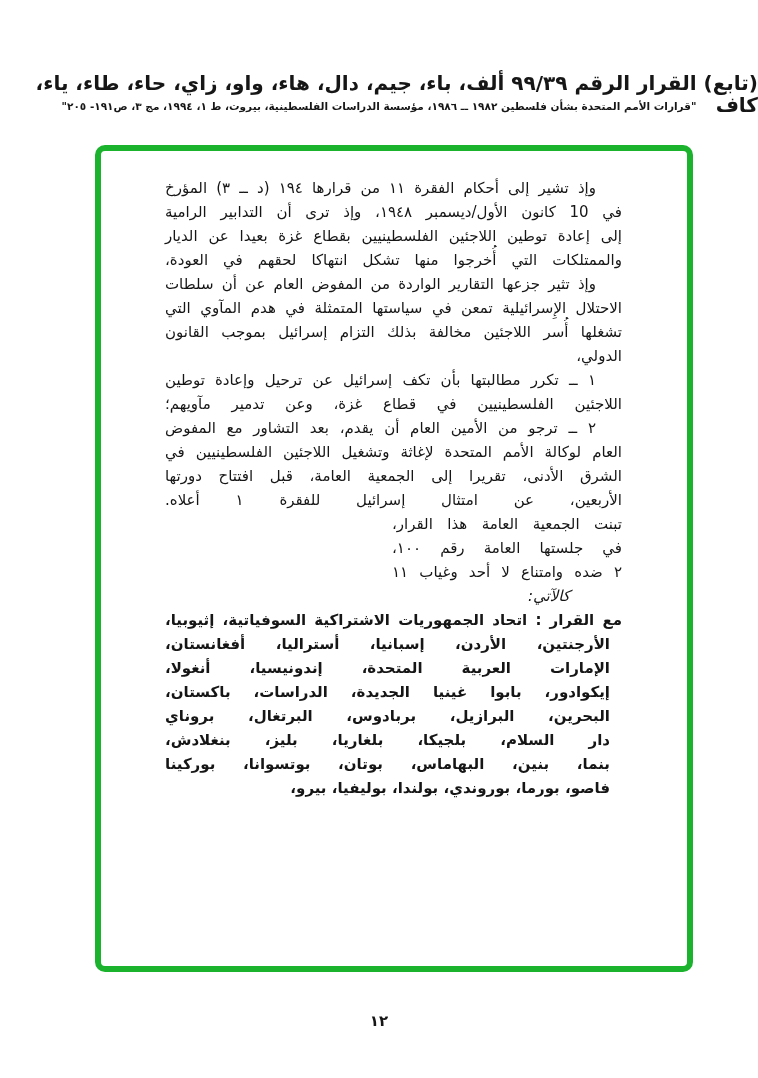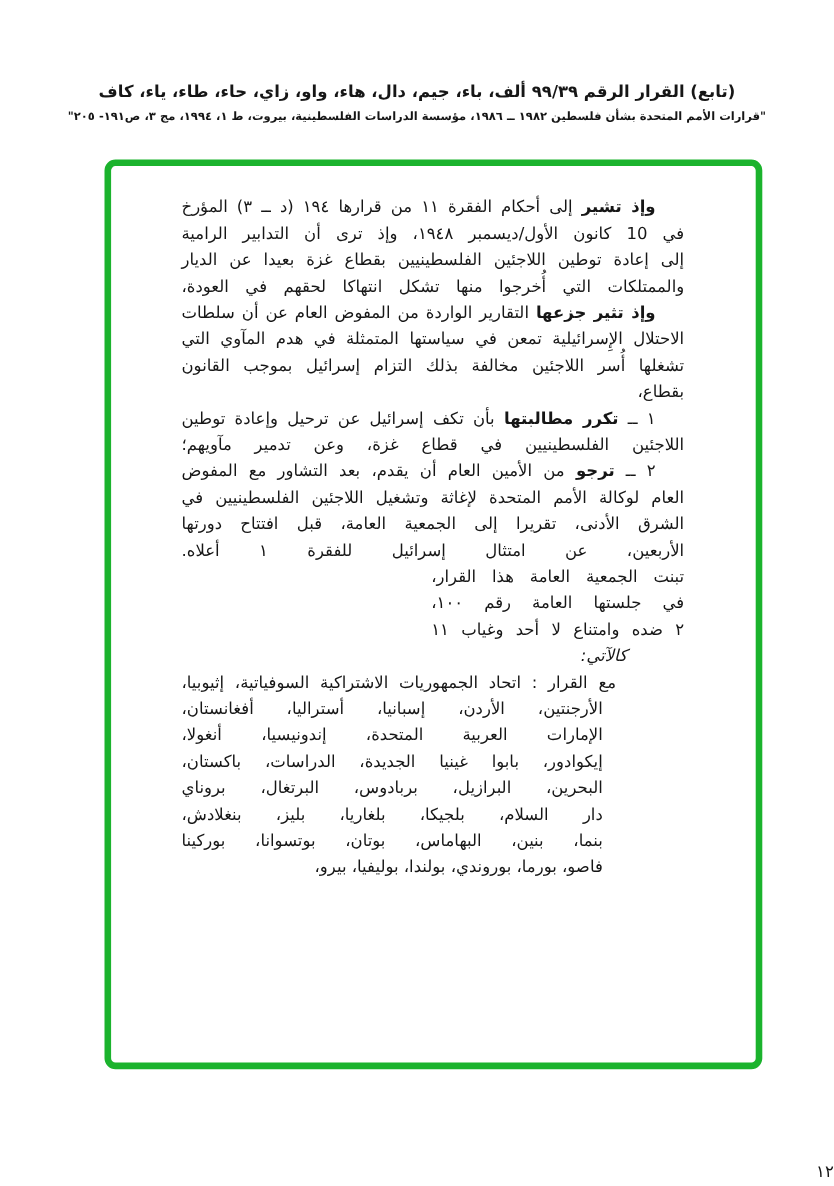--- a/index.html
+++ b/index.html
@@ -5,22 +5,22 @@
   html, body { margin: 0; padding: 0; }
   body {
     width: 758px; height: 1078px;
     background: #ffffff;
     position: relative;
     font-family: "DejaVu Sans", sans-serif;
     color: #161616;
   }
   .header-title {
     position: absolute; top: 72px; left: 0; width: 758px;
-    direction: rtl; text-align: center;
-    font-size: 15px; font-weight: bold; line-height: 22px;
+    direction: rtl; 
+    font-size: 20px; font-weight: bold; line-height: 22px;
   }
   .header-source {
     position: absolute; top: 99px; left: 0; width: 758px;
     direction: rtl; text-align: center;
     font-size: 10.5px; font-weight: bold; line-height: 15px;
   }
   .frame {
     position: absolute; left: 95px; top: 145px;
     width: 598px; height: 827px;
     box-sizing: border-box;
@@ -29,28 +29,28 @@
     background: #ffffff;
   }
   .text-col {
     position: absolute; left: 165px; top: 176px; width: 457px;
     direction: rtl;
     font-size: 15px; line-height: 24px;
   }
   .line { text-align: justify; text-align-last: justify; }
   .line.first { text-indent: 26px; }
   .line.end { text-align-last: right; }
-  .lead { font-weight: bold; }
+  .lead { font-weight: normal; }
   .note { width: 230px; }
   .note .line.end { padding-right: 52px; box-sizing: border-box; font-style: italic; }
-  .vlist { margin-right: 62px; padding-right: 12px; }
+  .vlist { padding-right: 12px; font-weight: bold; }
   .vlist .line.vfirst { text-indent: -12px; }
   .page-num {
     position: absolute; top: 1012px; left: 0; width: 758px;
-    text-align: right; font-size: 15px; font-weight: normal; margin-top: 44px;
+    text-align: center; font-size: 15px; font-weight: bold;
   }
 </style>
 </head>
 <body>
 
 <div class="header-title">(تابع) القرار الرقم ٩٩/٣٩ ألف، باء، جيم، دال، هاء، واو، زاي، حاء، طاء، ياء، كاف</div>
 <div class="header-source">"قرارات الأمم المتحدة بشأن فلسطين ١٩٨٢ ــ ١٩٨٦، مؤسسة الدراسات الفلسطينية، بيروت، ط ١، ١٩٩٤، مج ٣، ص١٩١- ٢٠٥"</div>
 
 <div class="frame"></div>
 
@@ -60,21 +60,21 @@
     <div class="line first"><b class="lead">وإذ تشير</b><span> إلى أحكام الفقرة ١١ من قرارها ١٩٤ (د ــ ٣) المؤرخ</span></div>
     <div class="line">في 10 كانون الأول/ديسمبر ١٩٤٨، وإذ ترى أن التدابير الرامية</div>
     <div class="line">إلى إعادة توطين اللاجئين الفلسطينيين بقطاع غزة بعيدا عن الديار</div>
     <div class="line">والممتلكات التي أُخرجوا منها تشكل انتهاكا لحقهم في العودة،</div>
   </section>
 
   <section>
     <div class="line first"><b class="lead">وإذ تثير جزعها</b><span> التقارير الواردة من المفوض العام عن أن سلطات</span></div>
     <div class="line">الاحتلال الإِسرائيلية تمعن في سياستها المتمثلة في هدم المآوي التي</div>
     <div class="line">تشغلها أُسر اللاجئين مخالفة بذلك التزام إسرائيل بموجب القانون</div>
-    <div class="line end">بقطاع،</div>
+    <div class="line end">الدولي،</div>
   </section>
 
   <section>
     <div class="line first"><span>١ ــ </span><b class="lead">تكرر مطالبتها</b><span> بأن تكف إسرائيل عن ترحيل وإعادة توطين</span></div>
     <div class="line">اللاجئين الفلسطينيين في قطاع غزة، وعن تدمير مآويهم؛</div>
   </section>
 
   <section>
     <div class="line first"><span>٢ ــ </span><b class="lead">ترجو</b><span> من الأمين العام أن يقدم، بعد التشاور مع المفوض</span></div>
     <div class="line">العام لوكالة الأمم المتحدة لإغاثة وتشغيل اللاجئين الفلسطينيين في</div>

